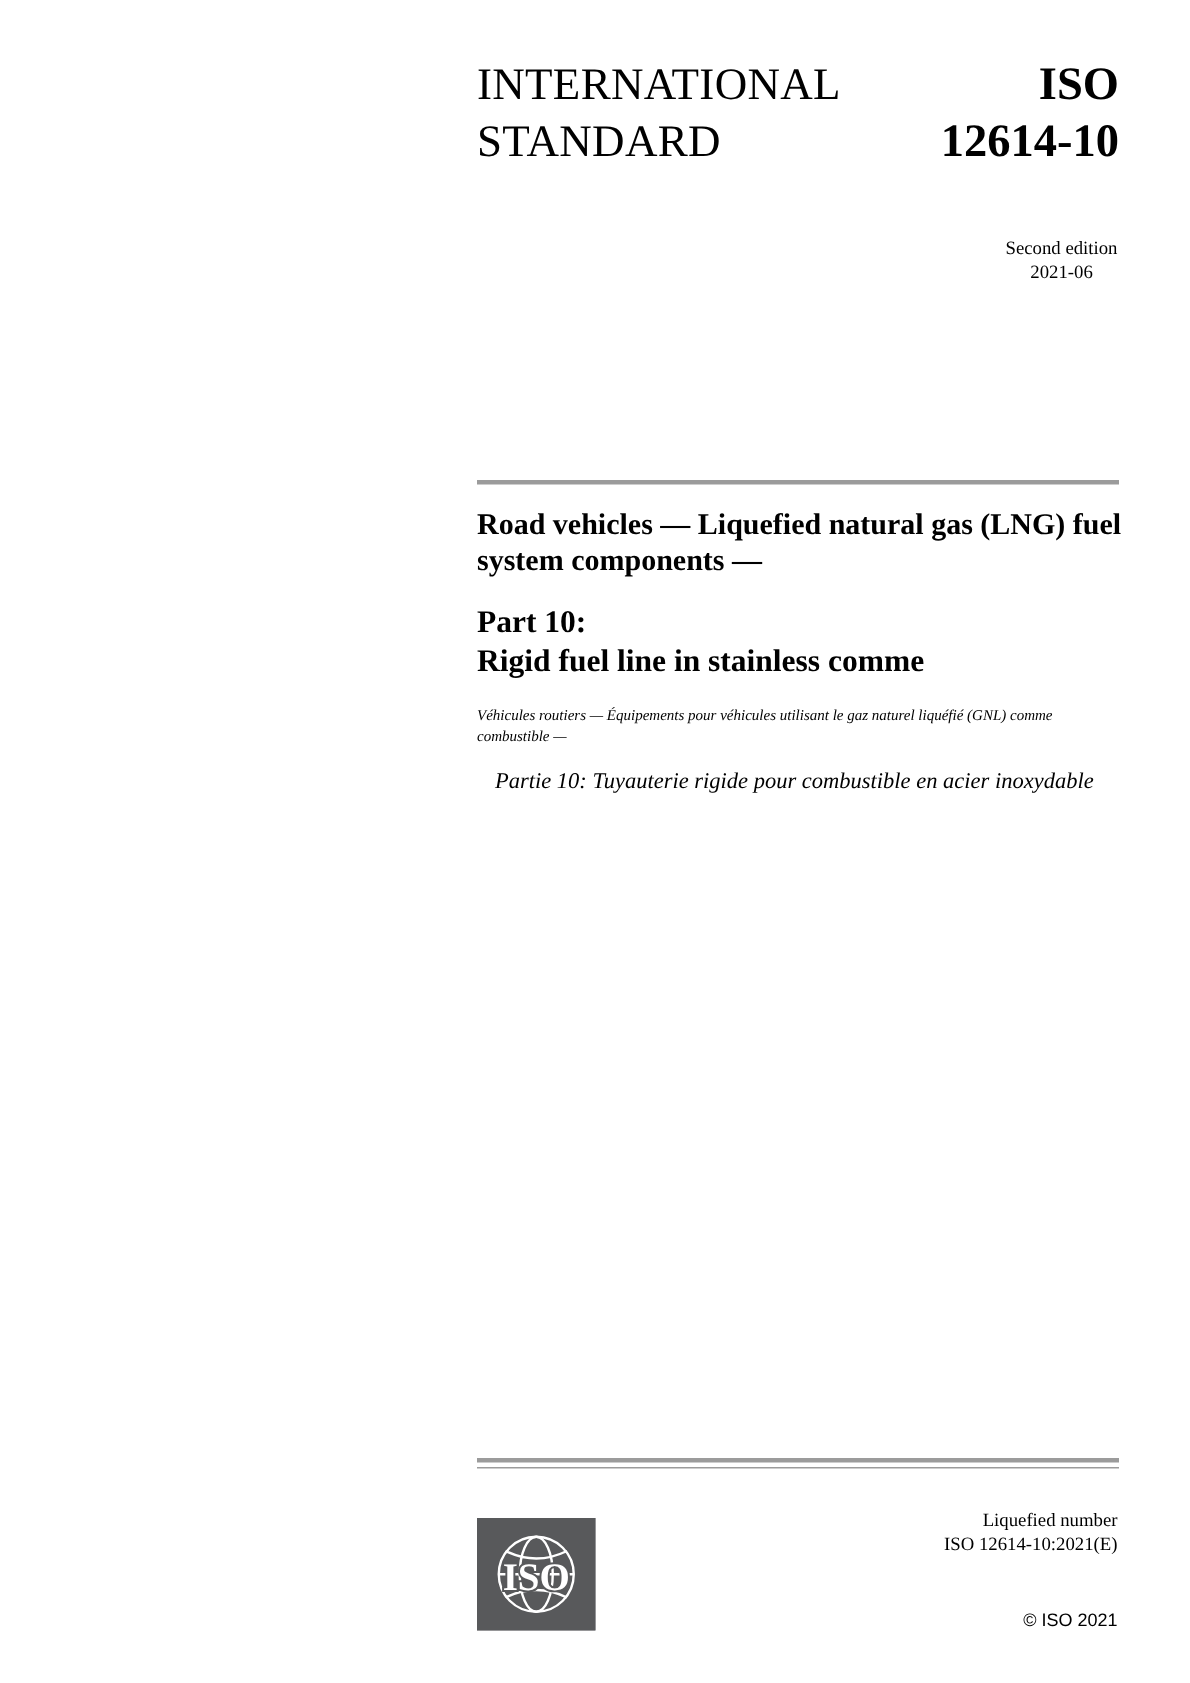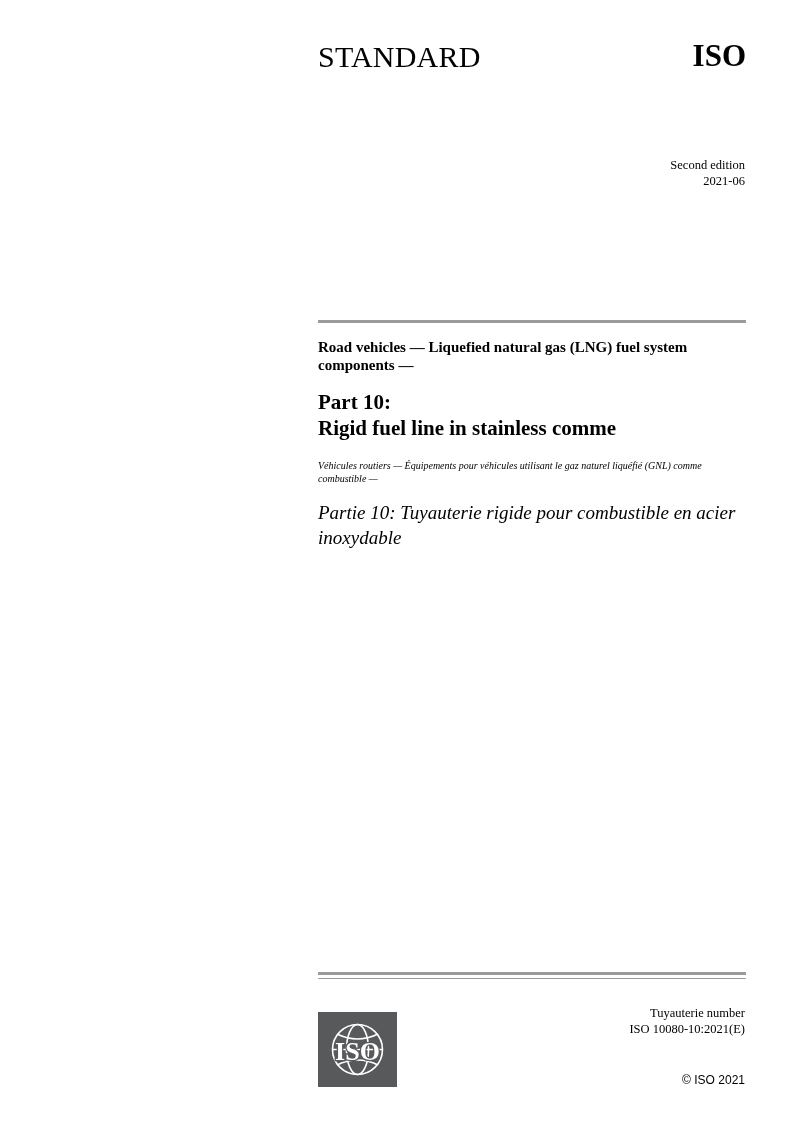--- a/index.html
+++ b/index.html
@@ -61,21 +61,21 @@
     line-height: 1.2;
     display: block;
     white-space: nowrap;
   }
 
   
   .edition {
     position: absolute;
     right: 48px;
     top: 158px;
-    text-align: right;
+    text-align: center;
     font-size: 12.5px;
     line-height: 1.25;
     font-family: "Liberation Serif", serif;
   }
   .edition div { display: block; }
 
   
   .rule-top {
     position: absolute;
     left: 318px;
@@ -104,21 +104,21 @@
   
   .titleblock {
     position: absolute;
     left: 318px;
     top: 338px;
     width: 430px;
   }
   .title-main {
     font-family: "Liberation Serif", serif;
     font-weight: bold;
-    font-size: 15px;
+    font-size: 20px;
     line-height: 1.22;
     margin: 0 0 14px 0;
   }
   .title-part-no {
     font-family: "Liberation Serif", serif;
     font-weight: bold;
     font-size: 21px;
     line-height: 1.25;
     margin: 0;
   }
@@ -133,23 +133,23 @@
     font-family: "Liberation Serif", serif;
     font-style: italic;
     font-size: 10px;
     line-height: 1.33;
     margin: 0 0 14px 0;
     width: 400px;
   }
   .title-fr-part {
     font-family: "Liberation Serif", serif;
     font-style: italic;
-    font-size: 19px;
+    font-size: 15px;
     line-height: 1.33;
-    margin: 0;
+    margin: 12px;
     width: 420px;
   }
 
   
   .ref-block {
     position: absolute;
     right: 48px;
     top: 1005px;
     text-align: right;
     font-size: 12.5px;
@@ -176,24 +176,26 @@
   }
   .logo svg { display: block; }
 </style>
 </head>
 <body>
 
 <div class="page">
 
   <div class="header">
     <div class="header-left">
+      <span class="line">INTERNATIONAL</span>
       <span class="line">STANDARD</span>
     </div>
     <div class="header-right">
       <span class="iso-word">ISO</span>
+      <span class="iso-number">12614-10</span>
     </div>
   </div>
 
   <div class="edition">
     <div>Second edition</div>
     <div>2021-06</div>
   </div>
 
   <div class="rule-top"></div>
 
@@ -202,22 +204,22 @@
     <div class="title-part-no">Part 10:</div>
     <div class="title-part-name">Rigid fuel line in stainless comme</div>
     <div class="title-fr-main">Véhicules routiers — Équipements pour véhicules utilisant le gaz naturel liquéfié (GNL) comme combustible —</div>
     <div class="title-fr-part">Partie 10: Tuyauterie rigide pour combustible en acier inoxydable</div>
   </div>
 
   <div class="rule-bottom-outer"></div>
   <div class="rule-bottom-inner"></div>
 
   <div class="ref-block">
-    <div>Tuyauterie number</div>
-    <div>ISO 10080-10:2021(E)</div>
+    <div>Liquefied number</div>
+    <div>ISO 12614-10:2021(E)</div>
   </div>
 
   <div class="copyright">© ISO 2021</div>
 
   <div class="logo">
     <svg width="79" height="75" viewBox="0 0 79 75" aria-hidden="true">
       <rect x="0" y="0" width="79" height="75" fill="#58595b"></rect>
       <g fill="none" stroke="#ffffff" stroke-width="1.6">
         <circle cx="39.5" cy="37.5" r="25"></circle>
         <ellipse cx="39.5" cy="37.5" rx="11" ry="25"></ellipse>

